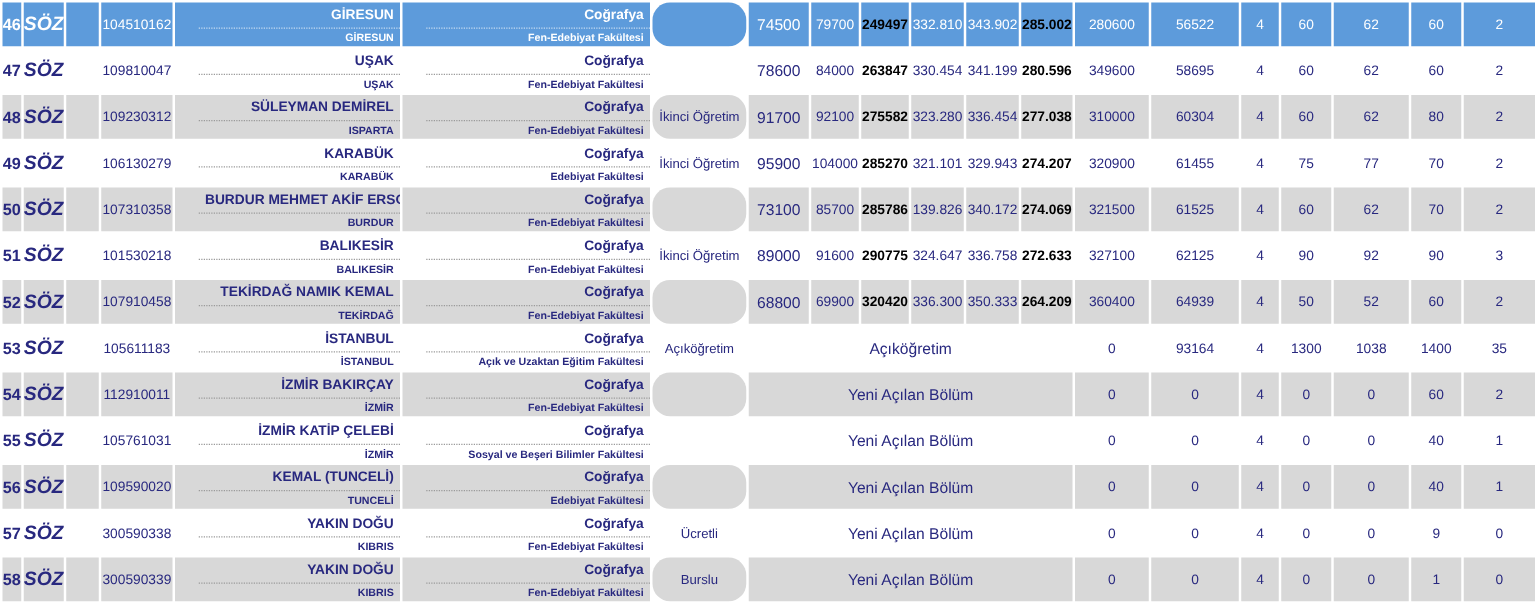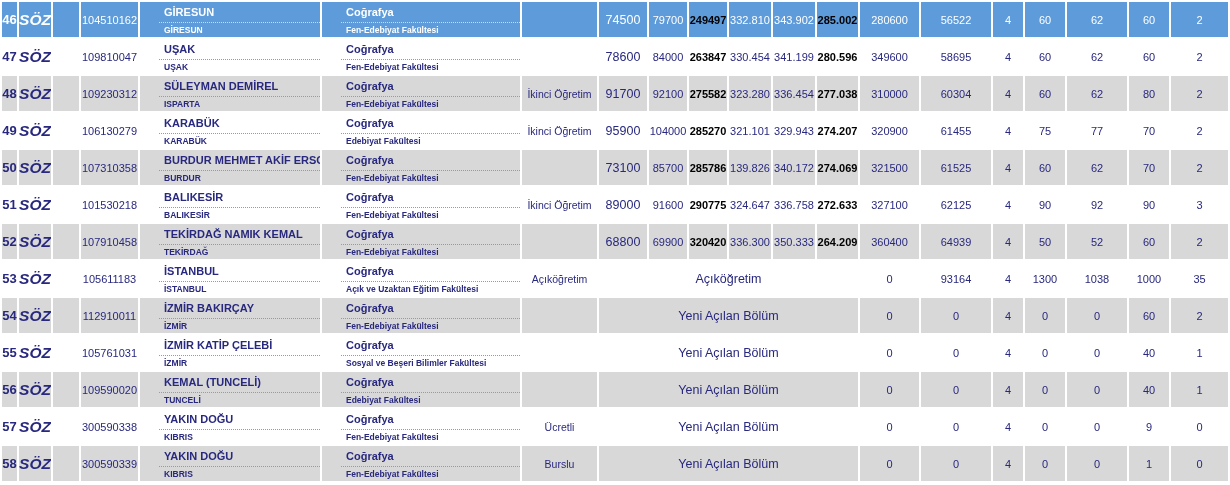--- a/index.html
+++ b/index.html
@@ -26,37 +26,37 @@
   }
   tr.white td { background: #ffffff; color: #28287f; }
   tr.gray  td { background: #d8d8d8; color: #28287f; }
   tr.blue  td { background: #5d9bdb; color: #ffffff; }
 
   .c-no   { font-size: 13px; font-weight: 700; text-align: center; }
   .c-soz  { font-size: 15.5px; font-weight: 600; text-align: center; font-style: italic; }
   .c-ts   { font-size: 9.5px; text-align: center; padding-left: 36px; }
   .c-code { font-size: 11px; text-align: center; margin-left: 38px; }
 
-  .two-line { text-align: left; padding-left: 19px; }
+  .two-line { text-align: right; padding-left: 19px; }
   .two-line .l1 {
     height: 20px; line-height: 21px;
     font-size: 11px; font-weight: 600;
     padding: 0 5px;
     border-bottom: 1px dotted #9a9a9a;
     overflow: hidden; white-space: nowrap;
   }
   .two-line .l2 {
     height: 14px; line-height: 14px;
     font-size: 8.5px; font-weight: 600;
     padding: 0 5px;
     overflow: hidden; white-space: nowrap;
   }
   tr.blue .two-line .l1 { border-bottom-color: rgba(255,255,255,0.65); }
 
-  .c-type { font-size: 10.5px; text-align: center; }
+  .c-type { font-size: 10.5px; text-align: center; border-radius: 14px; }
   .c-num  { font-size: 11px; text-align: center; }
   .c-num.n1 { font-size: 12.5px; margin-top: 19px; }
   .c-num.b  { color: #000000; font-weight: 700; }
   tr.blue .c-num.b { color: #000000; }
   .c-merged { font-size: 12.5px; text-align: center; }
 </style>
 </head>
 <body>
 
 <table class="results">
@@ -292,21 +292,21 @@
           <div class="l1">Coğrafya</div>
           <div class="l2">Açık ve Uzaktan Eğitim Fakültesi</div>
         </td>
         <td class="c-type">Açıköğretim</td>
         <td class="c-merged" colspan="6">Açıköğretim</td>
         <td class="c-num">0</td>
         <td class="c-num">93164</td>
         <td class="c-num">4</td>
         <td class="c-num">1300</td>
         <td class="c-num">1038</td>
-        <td class="c-num">1000</td>
+        <td class="c-num">1400</td>
         <td class="c-num">35</td>
       </tr>
       <tr class="gray">
         <td class="c-no">54</td>
         <td class="c-soz">SÖZ</td>
         <td class="c-ts"></td>
         <td class="c-code">112910011</td>
         <td class="c-univ two-line">
           <div class="l1">İZMİR BAKIRÇAY</div>
           <div class="l2">İZMİR</div>

